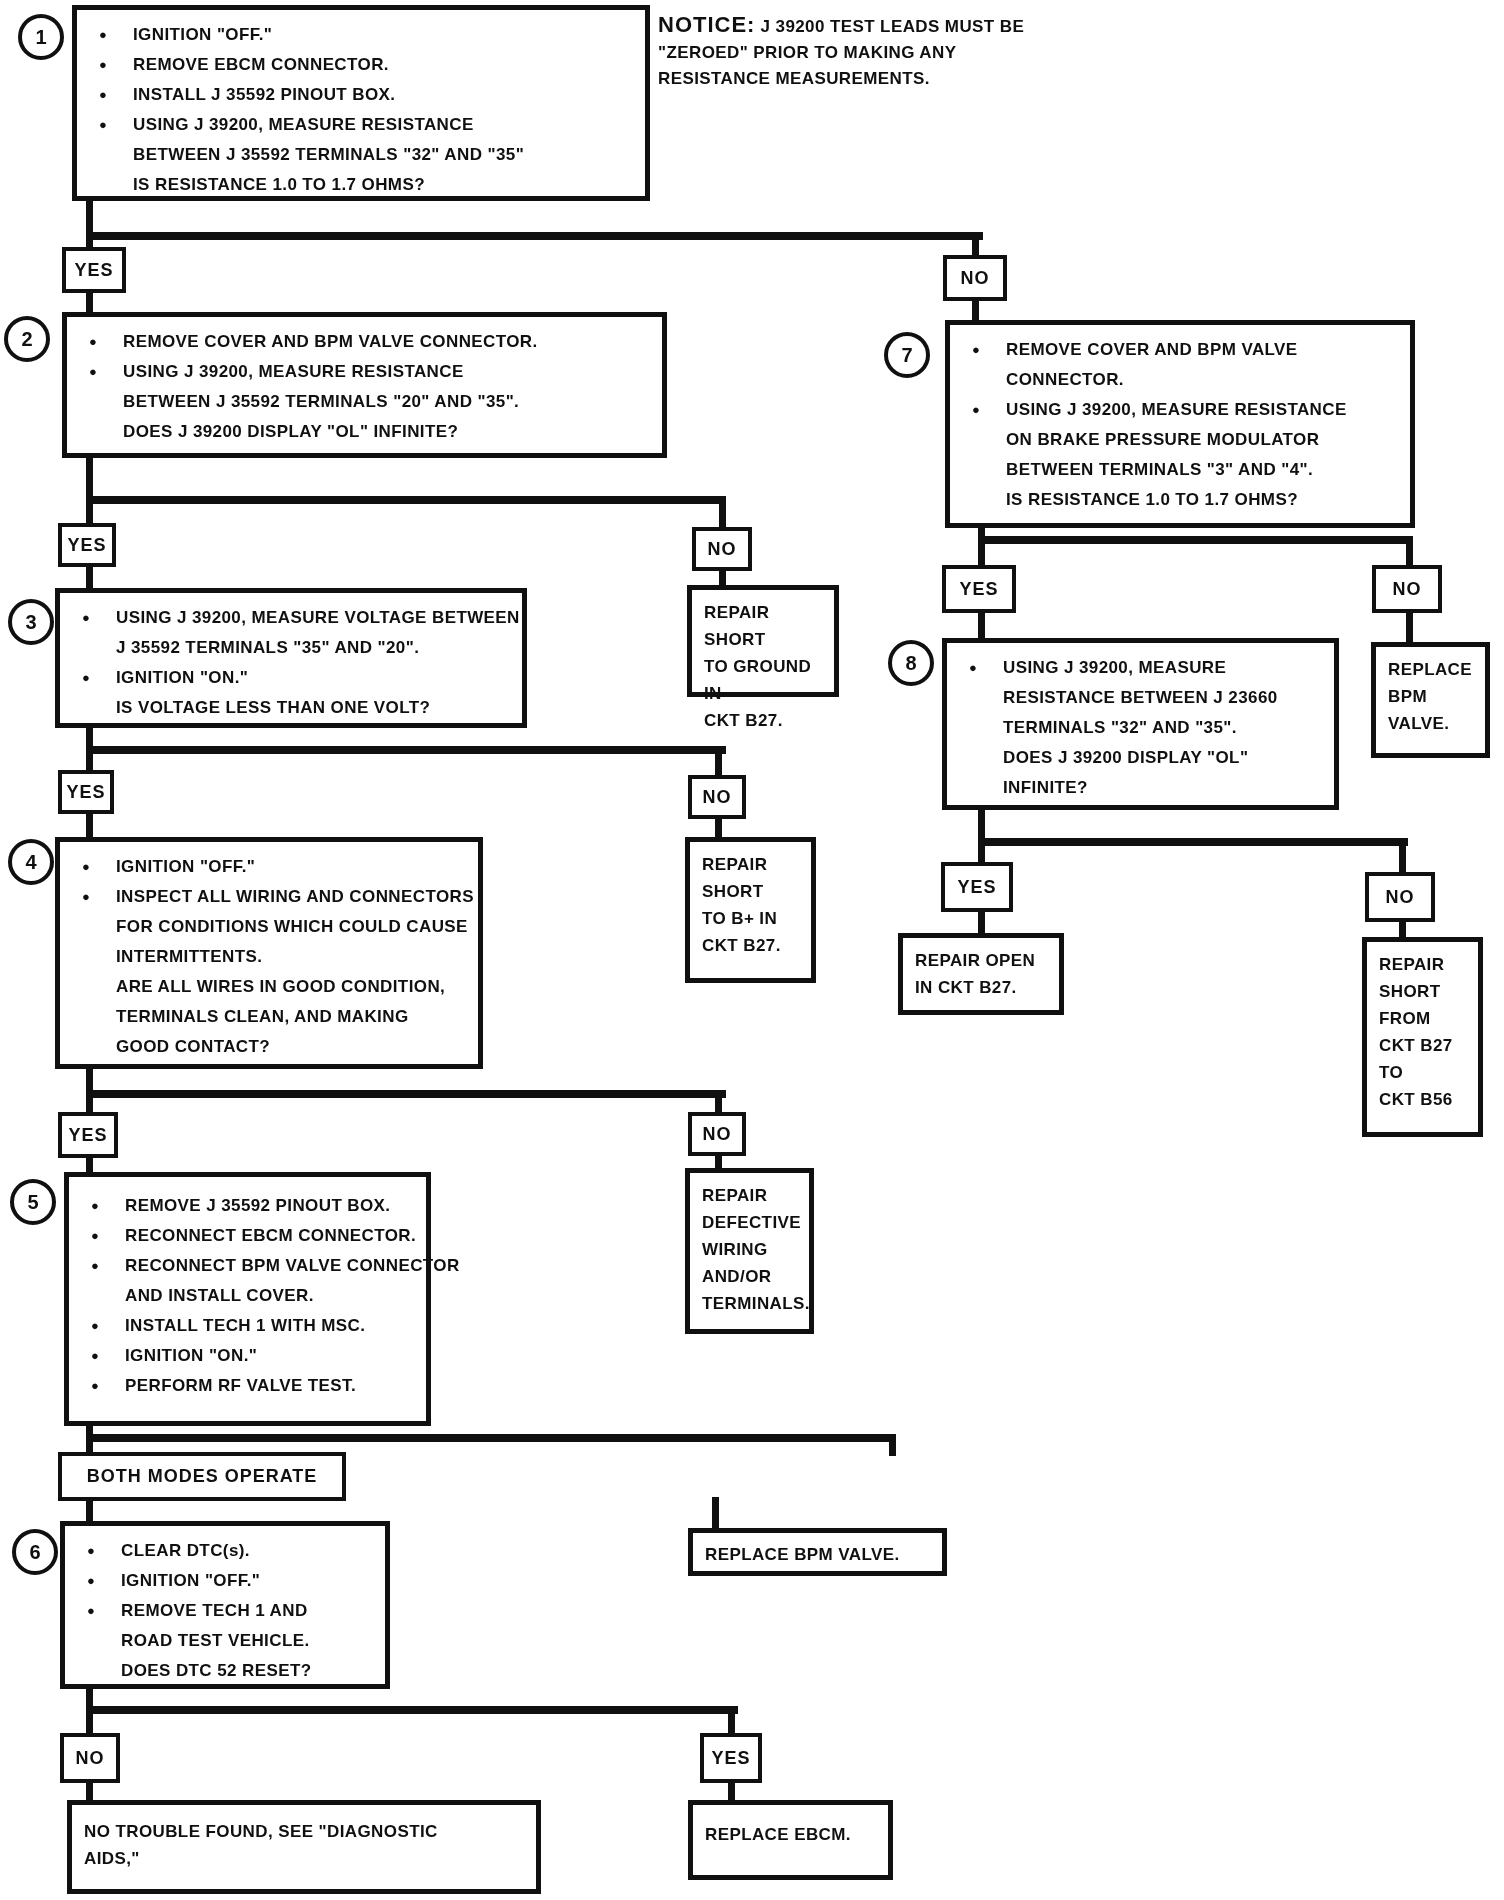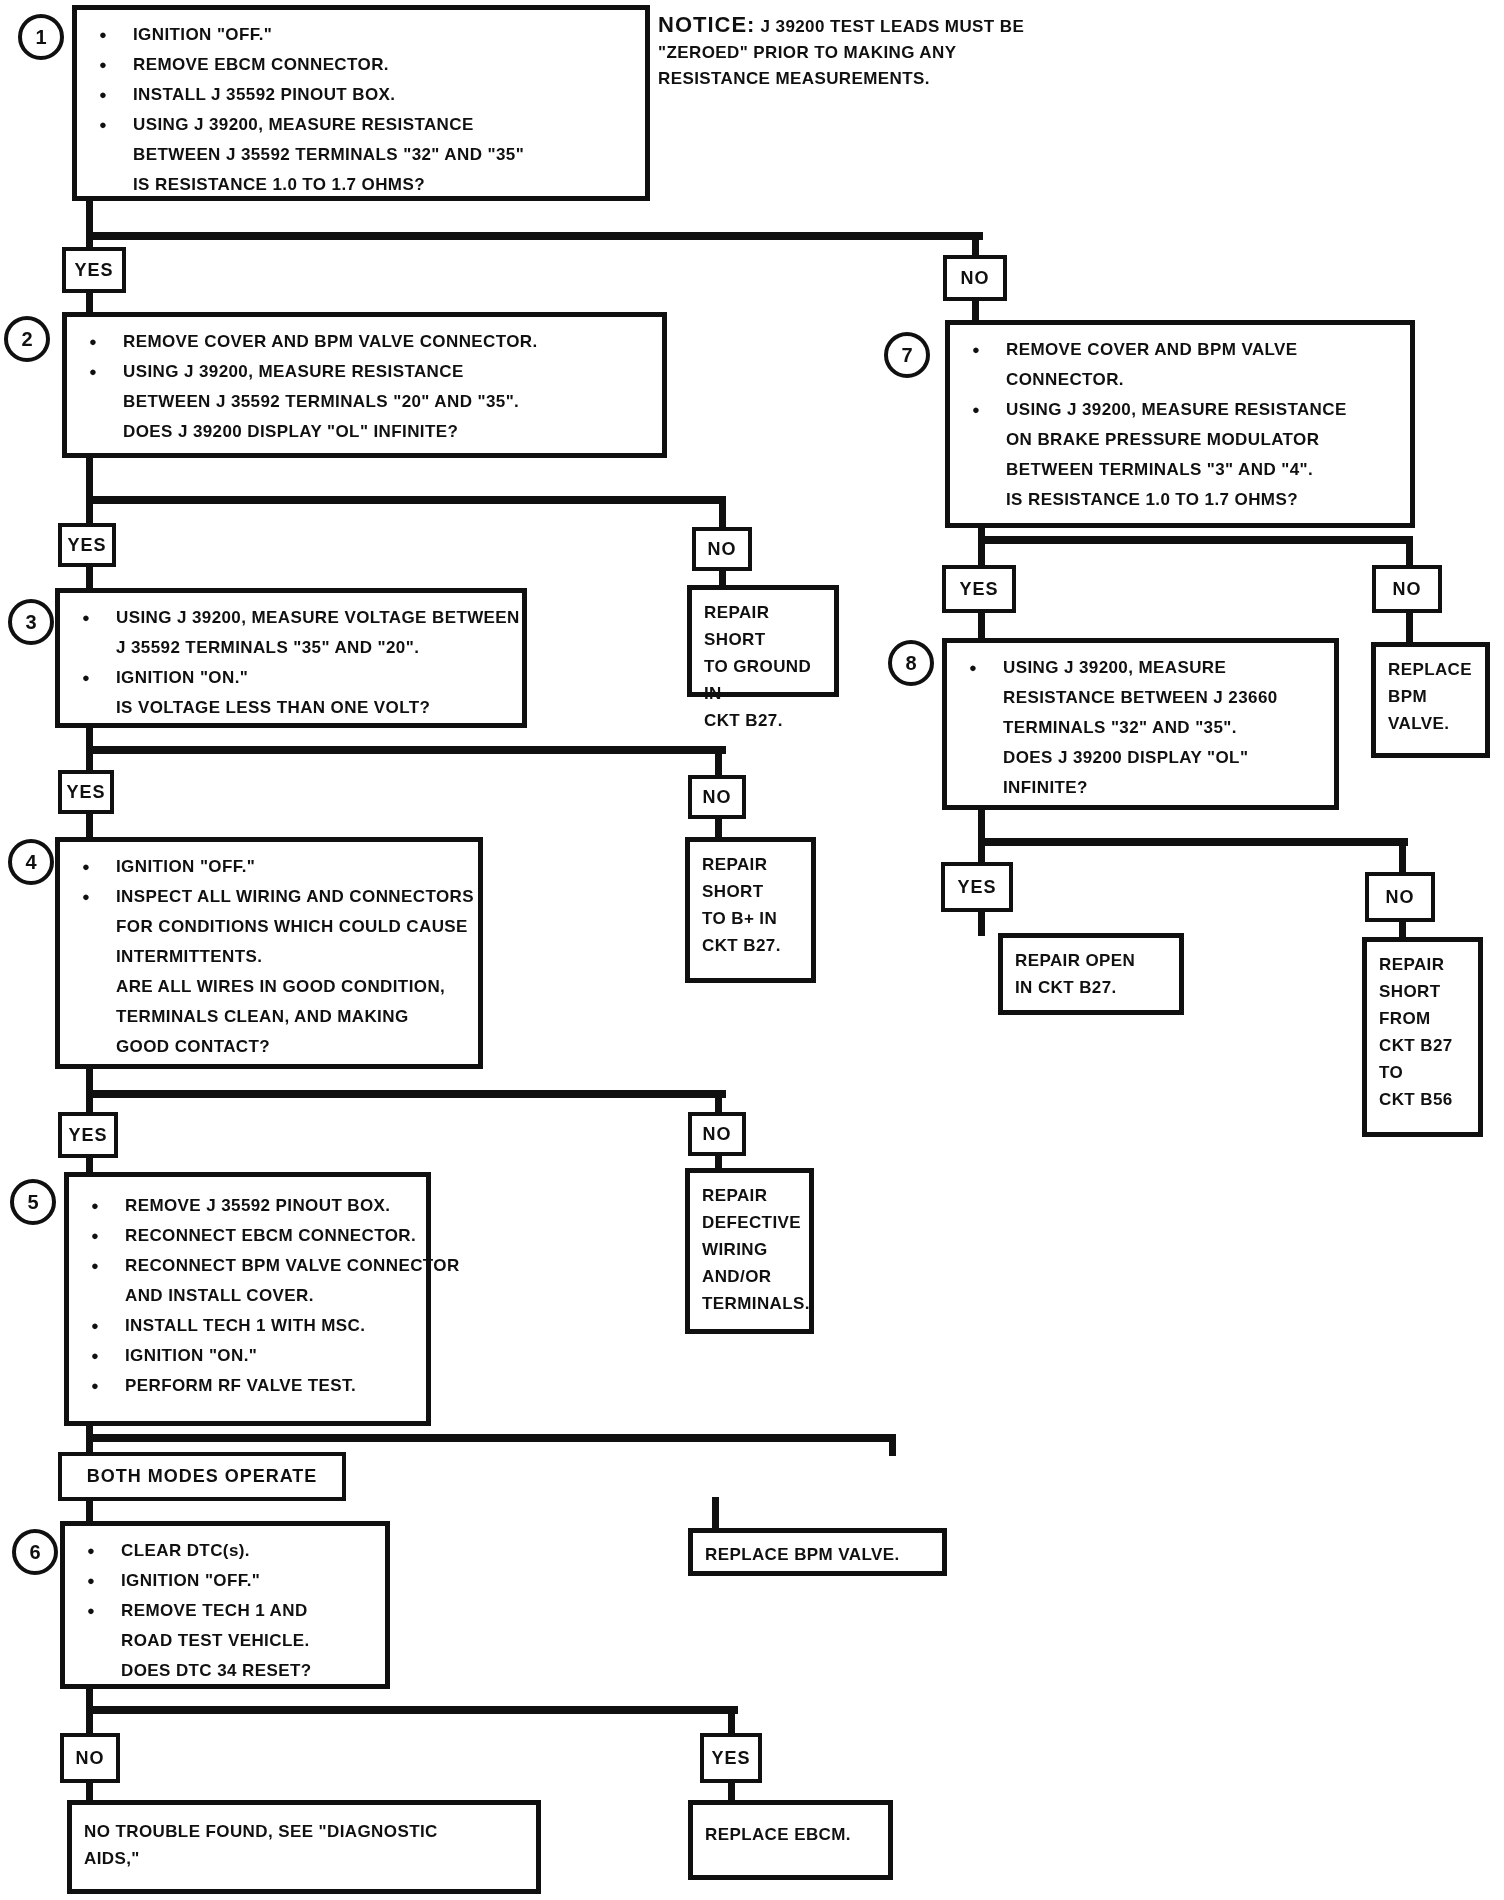--- a/index.html
+++ b/index.html
@@ -160,21 +160,21 @@
     <div class="ln b">INSTALL TECH 1 WITH MSC.</div>
     <div class="ln b">IGNITION "ON."</div>
     <div class="ln b">PERFORM RF VALVE TEST.</div>
   </div>
 
   <div class="pbox" style="left:60px;top:1521px;width:330px;height:168px">
     <div class="ln b">CLEAR DTC(s).</div>
     <div class="ln b">IGNITION "OFF."</div>
     <div class="ln b">REMOVE TECH 1 AND</div>
     <div class="ln">ROAD TEST VEHICLE.</div>
-    <div class="ln">DOES DTC 34 RESET?</div>
+    <div class="ln">DOES DTC 52 RESET?</div>
   </div>
 
   <div class="pbox" style="left:945px;top:320px;width:470px;height:208px">
     <div class="ln b">REMOVE COVER AND BPM VALVE</div>
     <div class="ln">CONNECTOR.</div>
     <div class="ln b">USING J 39200, MEASURE RESISTANCE</div>
     <div class="ln">ON BRAKE PRESSURE MODULATOR</div>
     <div class="ln">BETWEEN TERMINALS "3" AND "4".</div>
     <div class="ln">IS RESISTANCE 1.0 TO 1.7 OHMS?</div>
   </div>
@@ -212,21 +212,21 @@
 TO B+ IN
 CKT B27.</div>
   <div class="term" style="left:685px;top:1168px;width:129px;height:166px">REPAIR
 DEFECTIVE
 WIRING
 AND/OR
 TERMINALS.</div>
   <div class="term" style="left:1371px;top:642px;width:119px;height:116px">REPLACE
 BPM
 VALVE.</div>
-  <div class="term" style="left:998px;top:933px;width:186px;height:82px">REPAIR OPEN
+  <div class="term" style="left:898px;top:933px;width:166px;height:82px">REPAIR OPEN
 IN CKT B27.</div>
   <div class="term" style="left:1362px;top:937px;width:121px;height:200px">REPAIR
 SHORT
 FROM
 CKT B27
 TO
 CKT B56</div>
   <div class="term" style="left:688px;top:1528px;width:259px;height:48px;padding-top:8px">REPLACE BPM VALVE.</div>
   <div class="term" style="left:67px;top:1800px;width:474px;height:94px;padding-top:13px">NO TROUBLE FOUND, SEE "DIAGNOSTIC
 AIDS,"</div>

